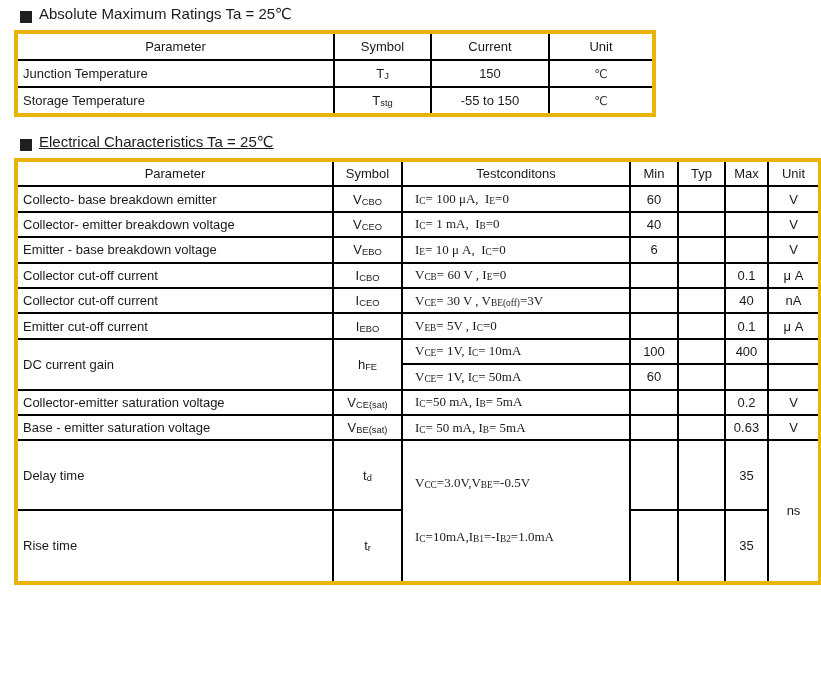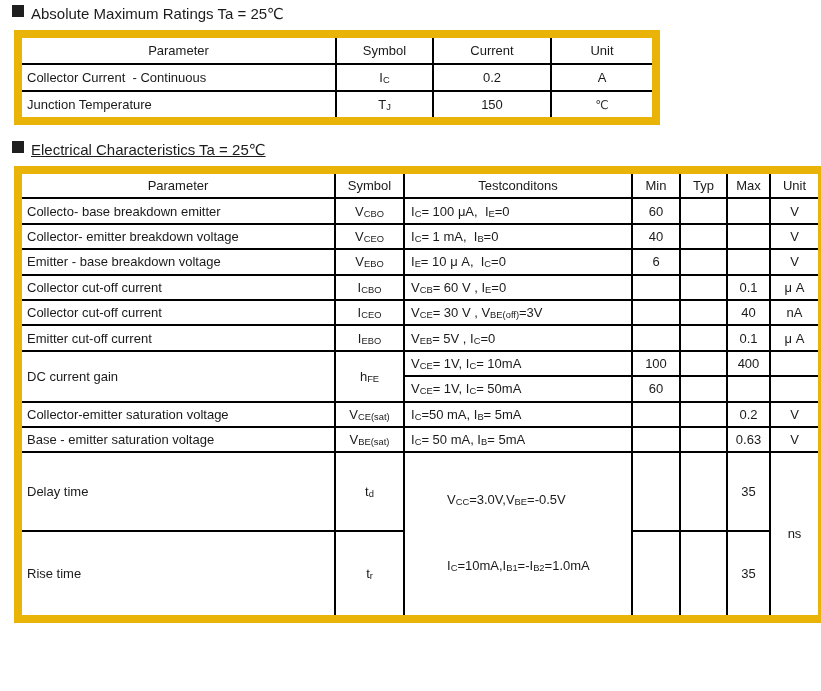--- a/index.html
+++ b/index.html
@@ -3,55 +3,55 @@
 <meta charset="utf-8">
 <style>
   html,body{margin:0;padding:0;background:#ffffff;}
   body{
     width:821px;height:691px;
     font-family:"Liberation Sans","DejaVu Sans",sans-serif;
     color:#000;
     -webkit-font-smoothing:antialiased;
   }
   .section-title{
-    margin:5px 0 0 12px;
+    margin:5px 0 0 20px;
     font-size:15px;
     line-height:18px;
-    display:flex;align-items:flex-start;
+    display:flex;align-items:flex-end;
     color:#1c1c1c;
   }
   .bullet{
     display:inline-block;width:12px;height:12px;
     background:#1f1f1f;margin-right:7px;flex:none;
   }
   table{
     border-collapse:collapse;
     table-layout:fixed;
     margin-left:14px;
-    border:8px solid #eab308;
+    border:4px solid #eab308;
   }
   #amr-table{margin-top:7px;width:638px;}
   #ec-table{margin-top:7px;width:804px;}
   th,td{
     border:2px solid #000;
     font-size:13px;
     font-weight:normal;
     padding:0;
     height:25px;
     text-align:center;
     vertical-align:middle;
     overflow:hidden;
     white-space:pre;
     color:#1a1a1a;
   }
   #ec-table th,#ec-table td{height:23.4px;}
   td.left{text-align:left;padding-left:5px;}
-  td.cond{text-align:left;padding-left:6px;}
+  td.cond{text-align:left;padding-left:12px;font-family:Liberation Serif, serif;}
   .sb{font-size:0.72em;vertical-align:-0.07em;}
-  .cond2 div{line-height:34px;margin-left:36px;}
+  .cond2 div{line-height:20px;}
   .degc{font-size:12px;color:#333;}
   #ec-title{margin-top:16px;text-decoration:underline;}
 </style>
 </head>
 <body>
 
 <div class="section-title">
   <span class="bullet"></span>
   <span>Absolute Maximum Ratings Ta = 25℃</span>
 </div>
@@ -64,29 +64,29 @@
       <col style="width:105px">
     </colgroup>
   <tbody>
       <tr>
     <th>Parameter</th>
     <th>Symbol</th>
     <th>Current</th>
     <th>Unit</th>
   </tr>
   <tr>
-    <td class="left">Collector Current  - Continuous</td>
-    <td>I<span class="sb">C</span></td>
-    <td>0.2</td>
-    <td>A</td>
-  </tr>
-  <tr>
     <td class="left">Junction Temperature</td>
     <td>T<span class="sb">J</span></td>
     <td>150</td>
+    <td class="degc">℃</td>
+  </tr>
+  <tr>
+    <td class="left">Storage Temperature</td>
+    <td>T<span class="sb">stg</span></td>
+    <td>-55 to 150</td>
     <td class="degc">℃</td>
   </tr>
 </tbody>
   </table>
 
 <div class="section-title" id="ec-title">
   <span class="bullet"></span>
   <span>Electrical Characteristics Ta = 25℃</span>
 </div>
 

